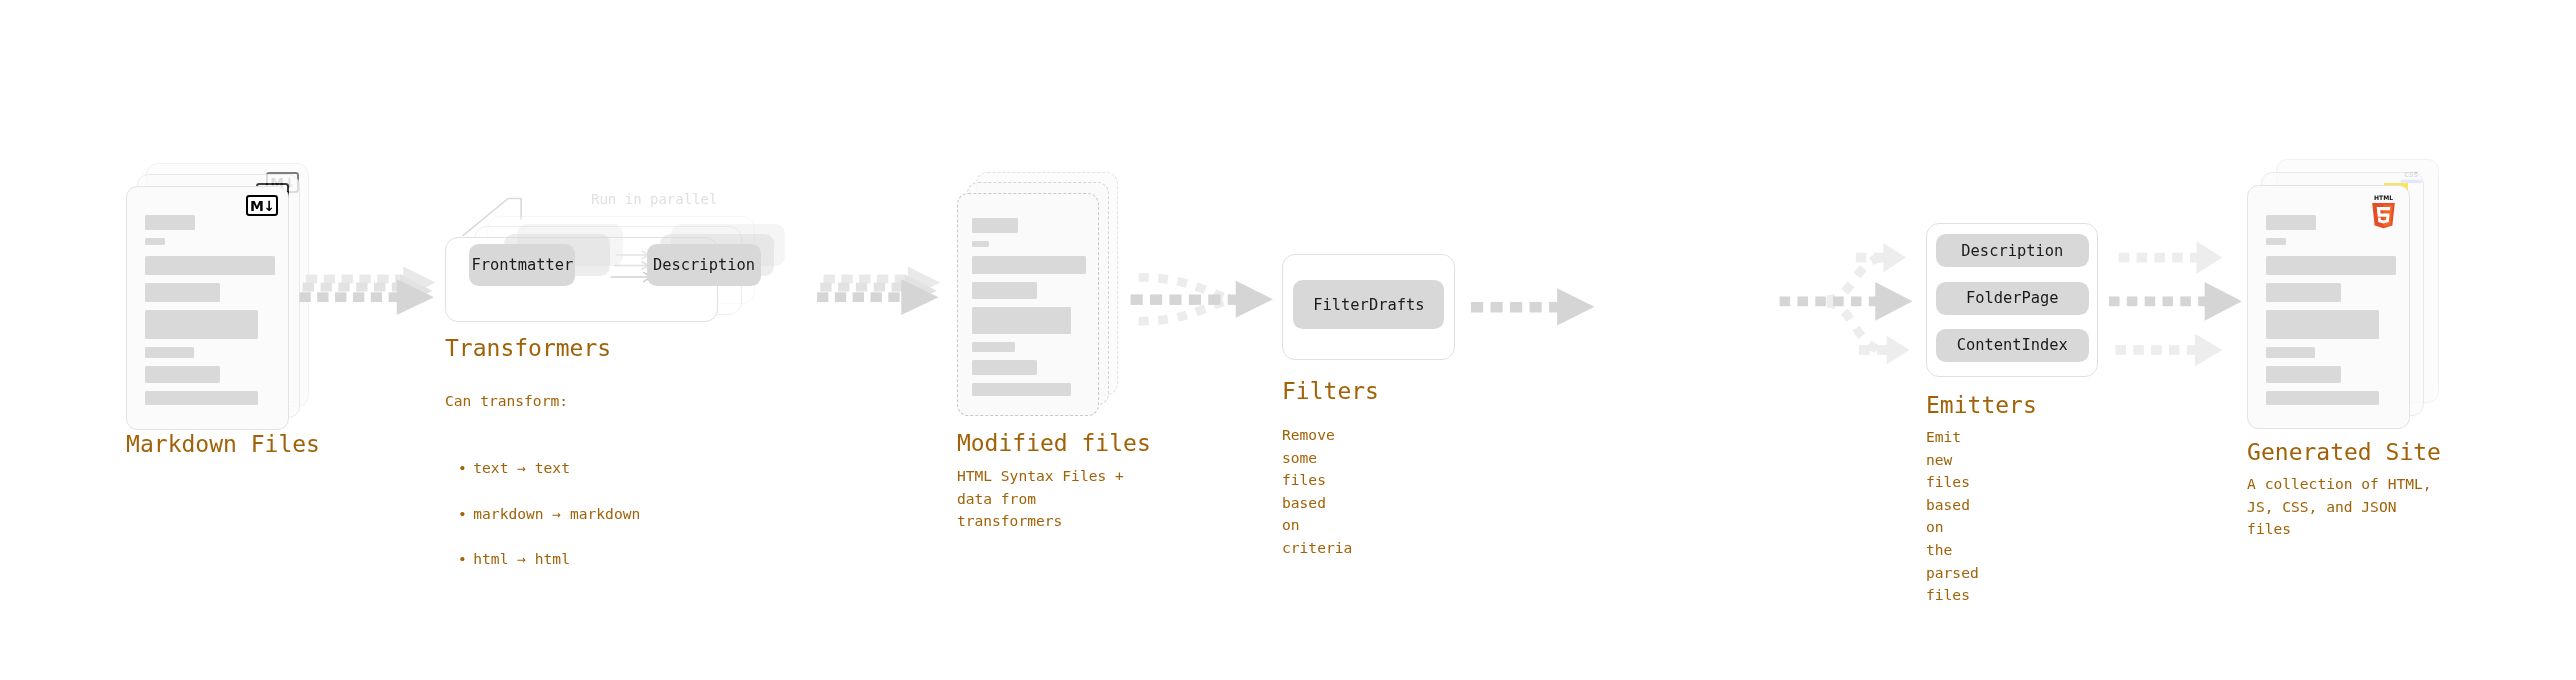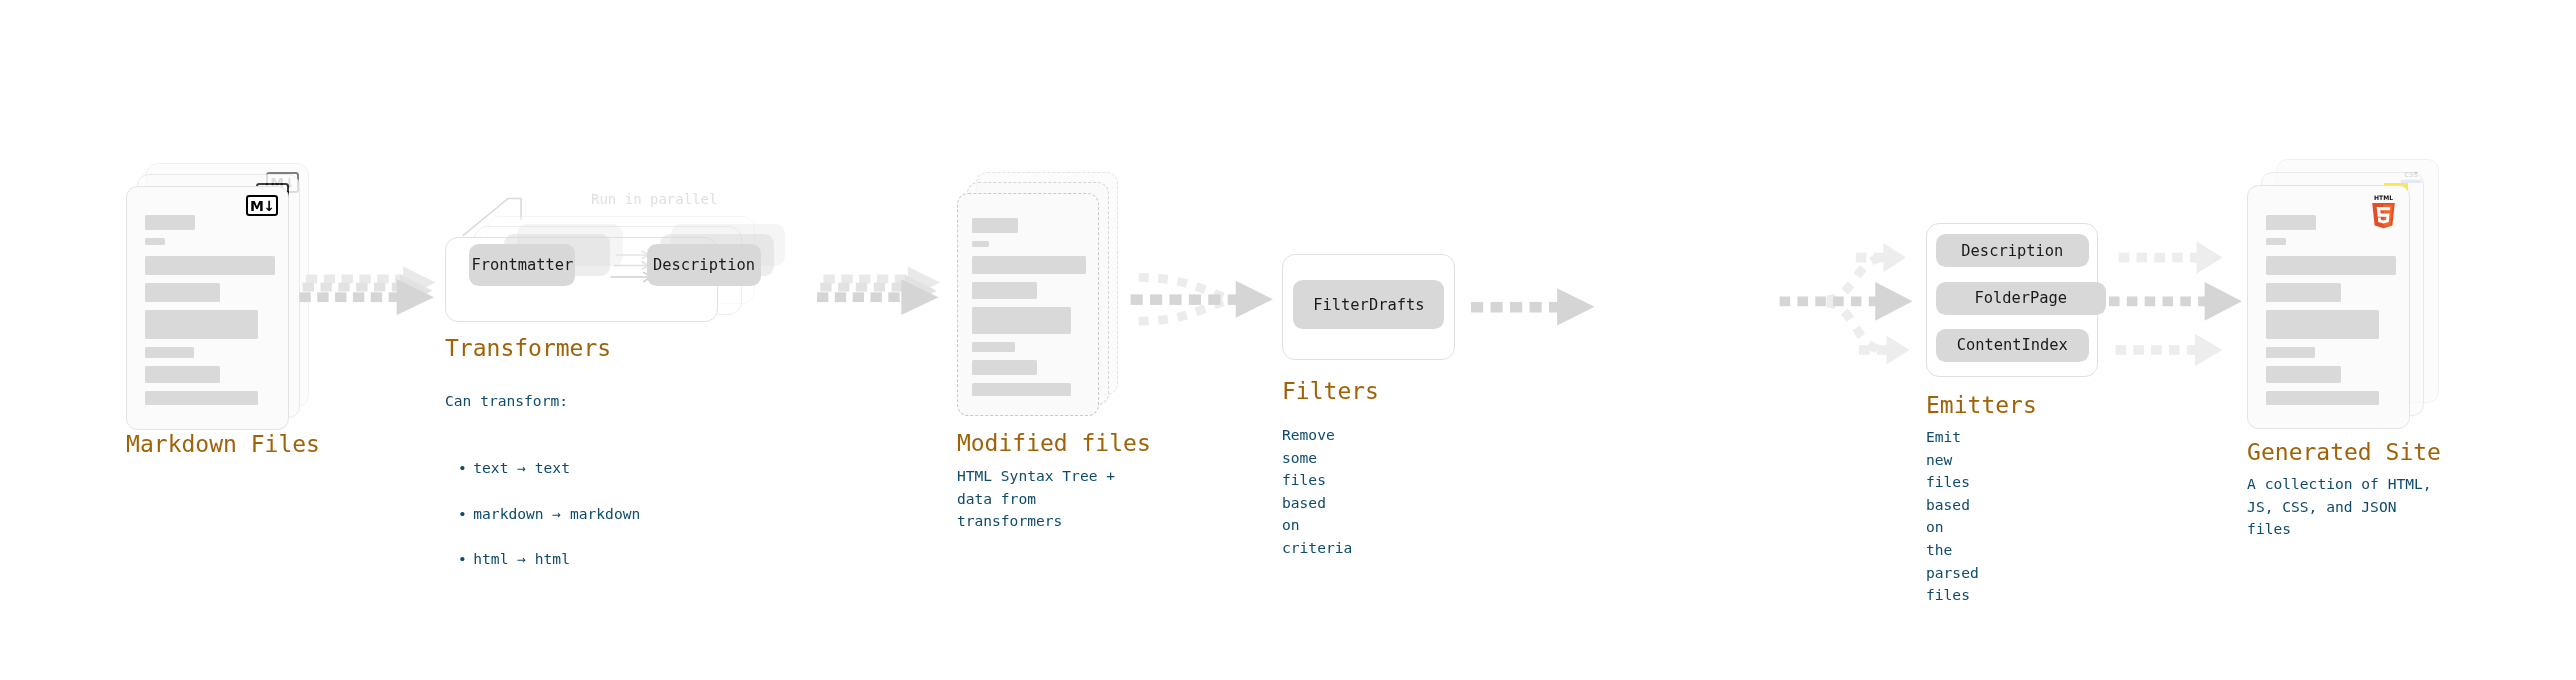--- a/index.html
+++ b/index.html
@@ -90,21 +90,21 @@
     position: absolute;
     font-size: 23px;
     color: #a16207;
     letter-spacing: 0px;
     white-space: nowrap;
     font-family: "DejaVu Sans Mono", "Liberation Mono", monospace;
   }
   .caption-sub {
     position: absolute;
     font-size: 14.6px;
-    color: #0c4a6e;
+    color: #a16207;
     line-height: 1.55;
     white-space: pre-line;
     font-family: "DejaVu Sans Mono", "Liberation Mono", monospace;
   }
   .caption-sub .b-list { margin: 0; padding-left: 13px; list-style: none; }
   .caption-sub .b-list li { white-space: nowrap; }
   .caption-sub .b-list li::before { content: "\2022"; margin-right: 6.5px; }
 
   .parallel-label {
     position: absolute;
@@ -265,21 +265,21 @@
           <div class="doc-line" style="width:114px;height:18px;"></div>
           <div class="doc-line" style="width:65px;height:17px;"></div>
           <div class="doc-line" style="width:99px;height:27px;"></div>
           <div class="doc-line" style="width:43px;height:9.8px;"></div>
           <div class="doc-line" style="width:65px;height:15.4px;"></div>
           <div class="doc-line" style="width:99px;height:12.2px;"></div>
         </div>
       </div>
     </div>
     <div class="caption-title" style="left:4.9px; top:258px;">Modified files</div>
-    <div class="caption-sub" style="left:4.9px; top:293px;">HTML Syntax Tree +
+    <div class="caption-sub" style="left:4.9px; top:293px;">HTML Syntax Files +
 data from transformers</div>
   </div>
 
   <svg class="arrow-svg" style="left:1130px; top:258px;" width="163" height="89" viewBox="0 0 200 110">
     <path d="M10 24 C 70 24, 92 42, 122 50" fill="none" stroke="#ececec" stroke-width="11" stroke-dasharray="12 12" stroke-linecap="butt"></path>
     <path d="M10 78 C 70 78, 92 60, 122 52" fill="none" stroke="#ececec" stroke-width="11" stroke-dasharray="12 12" stroke-linecap="butt"></path>
     <g fill="#d5d5d5">
       <rect x="0" y="45" width="15" height="13"></rect>
         <rect x="24" y="45" width="15" height="13"></rect>
       <rect x="48" y="45" width="15" height="13"></rect>
@@ -334,21 +334,21 @@
         <rect x="112" y="84" width="13" height="12"></rect>
       <path d="M120 66 L166 90 L120 114 Z"></path>
     </g>
   </svg>
 
   <div class="node" style="left:1926px; top:223px;">
     <div class="group-box" style="left:0; top:0; width:172px; height:154px;"></div>
     <div class="chip" style="left:9.8px; top:11.4px; width:153px; height:32.5px;">
       <span>Description</span>
     </div>
-    <div class="chip" style="left:9.8px; top:59px; width:170px; height:32.5px;">
+    <div class="chip" style="left:9.8px; top:59px; width:153px; height:32.5px;">
       <span>FolderPage</span>
     </div>
     <div class="chip" style="left:9.8px; top:106px; width:153px; height:32.5px;">
       <span>ContentIndex</span>
     </div>
     <div class="caption-title" style="left:0px; top:169px;">Emitters</div>
     <div class="caption-sub" style="left:0px; top:203px;">Emit new files based on
 the parsed files</div>
   </div>
 

